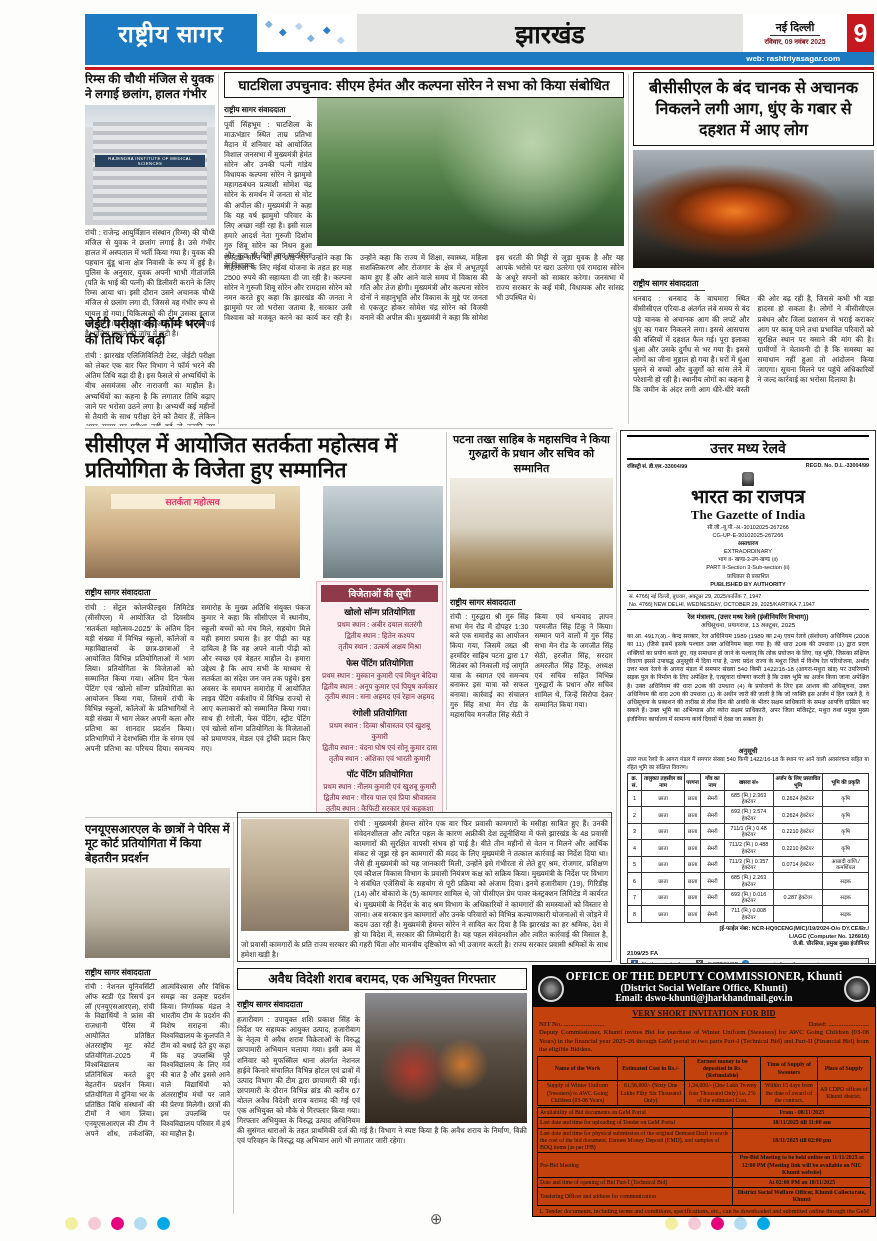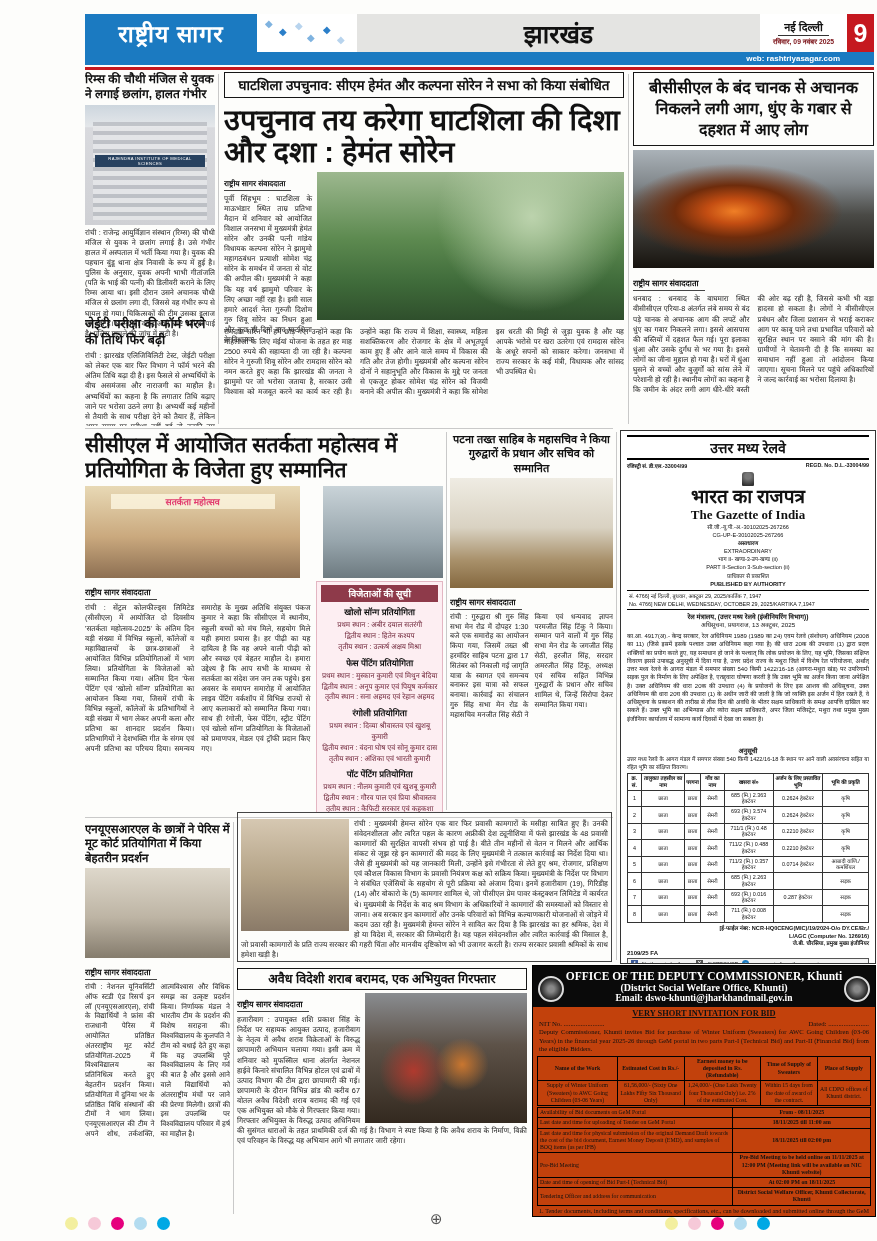--- a/index.html
+++ b/index.html
@@ -13,21 +13,21 @@
   .hrule{position:absolute;height:0;border-top:1px solid #c9c9c9;}
   
   .mast{position:absolute;left:85px;top:14px;width:789px;}
   .mast-row1{display:flex;height:38px;justify-content:center;}
   .logo-box{width:172px;background:#1b7ac1;color:#fff;display:flex;align-items:center;justify-content:center;
             font-size:23px;font-weight:bold;letter-spacing:1px;}
   .diamonds{width:100px;background:#fff;position:relative;}
   .diamonds span{position:absolute;font-size:10px;}
   .sect-band{flex:1;background:#e4e4e2;display:flex;align-items:center;justify-content:center;
              font-size:25px;font-weight:bold;}
-  .citydate{width:87px;background:#fff;text-align:center;padding-top:3px;}
+  .citydate{width:104px;background:#fff;text-align:center;padding-top:3px;}
   .citydate .city{font-weight:bold;font-size:11px;border-bottom:1px solid #333;display:inline-block;padding:0 6px 1px;}
   .citydate .date{font-size:6.8px;color:#7a1016;font-weight:bold;margin-top:1px;}
   .page-box{width:27px;background:#c5181f;color:#fff;display:flex;align-items:center;justify-content:center;
             font-size:25px;font-weight:bold;}
   .mast-row2{height:13px;background:#1b7ac1;color:#fff;font-size:8px;font-weight:bold;
              display:flex;align-items:center;justify-content:flex-end;padding-right:34px;}
   .mast-red{border-top:3px solid #c5181f;margin-top:2px;}
   
   .h-sm{font-weight:bold;font-size:12px;line-height:1.25;}
   .kicker{border:1.5px solid #161616;padding:3px 6px;font-weight:bold;font-size:13.5px;text-align:center;}
@@ -142,21 +142,20 @@
     <div class="photo ph-hospital" style="height:120px;margin:3px 0">
       <div class="ph-sign">RAJENDRA INSTITUTE OF MEDICAL SCIENCES</div>
     </div>
     <div class="jtext" style="height:84px">रांची : राजेन्द्र आयुर्विज्ञान संस्थान (रिम्स) की चौथी मंजिल से युवक ने छलांग लगाई है। उसे गंभीर हालत में अस्पताल में भर्ती किया गया है। युवक की पहचान बुंडू थाना क्षेत्र निवासी के रूप में हुई है। पुलिस के अनुसार, युवक अपनी भाभी गीतांजलि (पति के भाई की पत्नी) की डिलीवरी कराने के लिए रिम्स आया था। इसी दौरान उसने अचानक चौथी मंजिल से छलांग लगा दी, जिससे वह गंभीर रूप से घायल हो गया। चिकित्सकों की टीम उसका इलाज कर रही है। घटना की वजह अभी स्पष्ट नहीं हो पाई है। पुलिस मामले की जांच में जुटी है।</div>
     <div class="h-sm" style="font-size:12.5px;margin-top:5px">जेईटी परीक्षा की फॉर्म भरने की तिथि फिर बढ़ी</div>
     <div class="jtext" style="margin-top:3px">रांची : झारखंड एलिजिबिलिटी टेस्ट, जेईटी परीक्षा को लेकर एक बार फिर विभाग ने फॉर्म भरने की अंतिम तिथि बढ़ा दी है। इस फैसले से अभ्यर्थियों के बीच असमंजस और नाराजगी का माहौल है। अभ्यर्थियों का कहना है कि लगातार तिथि बढ़ाए जाने पर भरोसा उठने लगा है। अभ्यर्थी कई महीनों से तैयारी के साथ परीक्षा देने को तैयार हैं, लेकिन अगर समय पर परीक्षा नहीं हुई तो उनकी उम्र निकल जाएगी और वे इस मौके से वंचित हो जाएंगे। उन्होंने कहा कि जेईटी परीक्षा का भी वही हाल न हो जो हाल के दिनों में कई अन्य परीक्षाओं के साथ देखने को मिला है। छात्रों ने परीक्षा विभाग से अपील की है कि 'डेट पर डेट' की जगह जल्द से जल्द परीक्षा आयोजित कराई जाए, ताकि भविष्य को सही दिशा दे सकें। गौरतलब है कि जेईटी 2008 में भी विवादों में रही थी, जिससे छात्र अब किसी विवाद या परीक्षा रद्द होने की स्थिति से चिंतित हैं।</div>
   </div>
 
   <div class="blk" style="left:224px;top:72px;width:400px;height:354px">
     <div class="kicker">घाटशिला उपचुनाव: सीएम हेमंत और कल्पना सोरेन ने सभा को किया संबोधित</div>
-    <div class="h-main">उपचुनाव तय करेगा घाटशिला की दिशा और दशा : हेमंत सोरेन</div>
     <div style="display:flex;gap:5px">
       <div style="width:88px">
         <div class="byline" style="font-size:7.5px">राष्ट्रीय सागर संवाददाता</div>
         <div class="jtext" style="height:128px">पूर्वी सिंहभूम : घाटशिला के माऊभंडार स्थित ताम्र प्रतिभा मैदान में शनिवार को आयोजित विशाल जनसभा में मुख्यमंत्री हेमंत सोरेन और उनकी पत्नी गांडेय विधायक कल्पना सोरेन ने झामुमो महागठबंधन प्रत्याशी सोमेश चंद्र सोरेन के समर्थन में जनता से वोट की अपील की। मुख्यमंत्री ने कहा कि यह वर्ष झामुमो परिवार के लिए अच्छा नहीं रहा है। इसी साल हमारे आदर्श नेता गुरुजी दिशोम गुरु शिबू सोरेन का निधन हुआ और कुछ ही दिनों बाद घाटशिला के विधायक</div>
       </div>
       <div class="photo ph-rally" style="flex:1;height:148px"></div>
     </div>
     <div class="jtext" style="column-count:3;column-gap:8px;margin-top:5px;height:104px">रामदास सोरेन भी हमें छोड़ गए। उन्होंने कहा कि महिलाओं के लिए मंईयां योजना के तहत हर माह 2500 रुपये की सहायता दी जा रही है। कल्पना सोरेन ने गुरुजी शिबू सोरेन और रामदास सोरेन को नमन करते हुए कहा कि झारखंड की जनता ने झामुमो पर जो भरोसा जताया है, सरकार उसी विश्वास को मजबूत करने का कार्य कर रही है। उन्होंने कहा कि राज्य में शिक्षा, स्वास्थ्य, महिला सशक्तिकरण और रोजगार के क्षेत्र में अभूतपूर्व काम हुए हैं और आने वाले समय में विकास की गति और तेज होगी। मुख्यमंत्री और कल्पना सोरेन दोनों ने सहानुभूति और विकास के मुद्दे पर जनता से एकजुट होकर सोमेश चंद्र सोरेन को विजयी बनाने की अपील की। मुख्यमंत्री ने कहा कि सोमेश इस धरती की मिट्टी से जुड़ा युवक है और यह आपके भरोसे पर खरा उतरेगा एवं रामदास सोरेन के अधूरे सपनों को साकार करेगा। जनसभा में राज्य सरकार के कई मंत्री, विधायक और सांसद भी उपस्थित थे।</div>
   </div>
 

